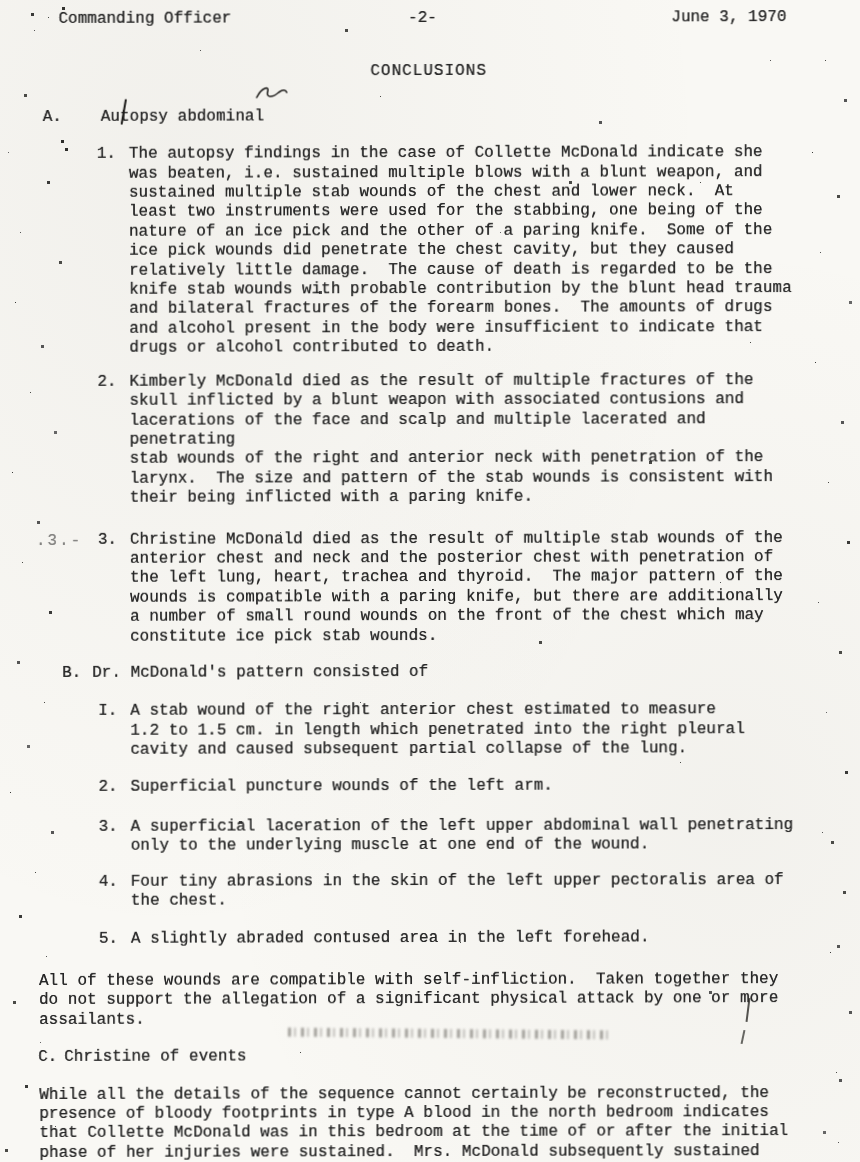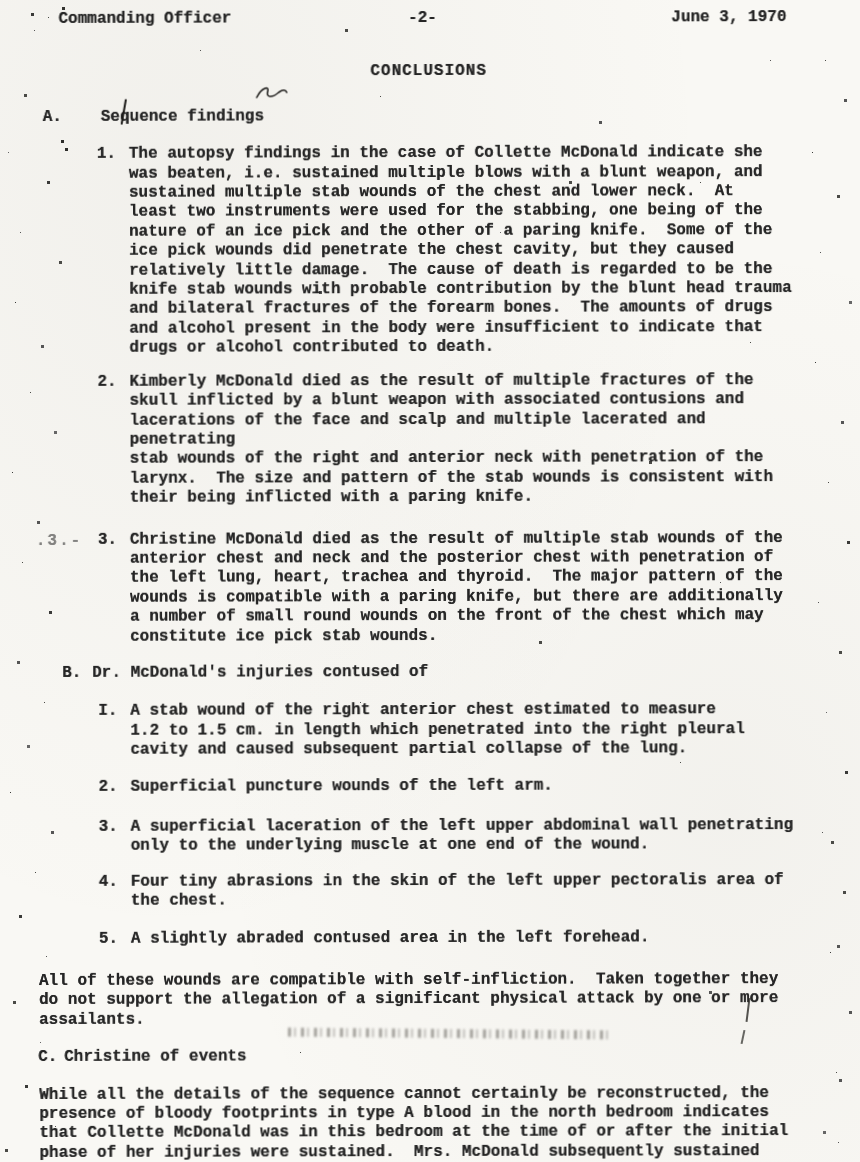--- a/index.html
+++ b/index.html
@@ -7,21 +7,20 @@
     position:relative;
     width:860px;height:1162px;
     margin:0 auto;
     background:
       radial-gradient(ellipse at 20% 15%, rgba(120,115,105,0.06), transparent 55%),
       radial-gradient(ellipse at 85% 70%, rgba(120,115,105,0.05), transparent 50%),
       #f9f8f4;
     overflow:hidden;
     font-family:"Liberation Mono","DejaVu Sans Mono",monospace;
     color:#242424;
-    font-weight:bold;
   }
   .content{
     position:relative;
     transform:rotate(-0.15deg);
     filter:blur(0.25px);
     font-size:16px;
     line-height:19.4px;
     text-shadow:0 0 0.6px rgba(20,20,20,0.75);
   }
   
@@ -161,21 +160,21 @@
     </div>
 
     <div class="slash"></div>
     <div class="slash2"></div>
     <svg class="scribble" width="34" height="18" viewBox="0 0 34 18">
       <path d="M2,13 C7,3 15,1 13,7 C11,13 17,14 24,8 C28,5 31,5 32,8" fill="none" stroke="#22211f" stroke-width="1.6" stroke-linecap="round"></path>
     </svg>
 
     <div class="title">CONCLUSIONS</div>
 
-    <div class="sec-head head-a"><span class="lbl">A.</span><span>Sequence findings</span></div>
+    <div class="sec-head head-a"><span class="lbl">A.</span><span>Autopsy abdominal</span></div>
 
     <div class="item m18">
       <span class="num">1.</span>
       <div class="txt">The autopsy findings in the case of Collette McDonald indicate she
 was beaten, i.e. sustained multiple blows with a blunt weapon, and
 sustained multiple stab wounds of the chest and lower neck.  At
 least two instruments were used for the stabbing, one being of the
 nature of an ice pick and the other of a paring knife.  Some of the
 ice pick wounds did penetrate the chest cavity, but they caused
 relatively little damage.  The cause of death is regarded to be the
@@ -199,21 +198,21 @@
       <span class="ghost-num">.3.-</span>
       <span class="num">3.</span>
       <div class="txt">Christine McDonald died as the result of multiple stab wounds of the
 anterior chest and neck and the posterior chest with penetration of
 the left lung, heart, trachea and thyroid.  The major pattern of the
 wounds is compatible with a paring knife, but there are additionally
 a number of small round wounds on the front of the chest which may
 constitute ice pick stab wounds.</div>
     </div>
 
-    <div class="sec-head head-b"><span class="lbl">B.</span><span>Dr. McDonald's injuries contused of</span></div>
+    <div class="sec-head head-b"><span class="lbl">B.</span><span>Dr. McDonald's pattern consisted of</span></div>
 
     <div class="item m19">
       <span class="num">I.</span>
       <div class="txt">A stab wound of the right anterior chest estimated to measure
 1.2 to 1.5 cm. in length which penetrated into the right pleural
 cavity and caused subsequent partial collapse of the lung.</div>
     </div>
 
     <div class="item m17">
       <span class="num">2.</span>

